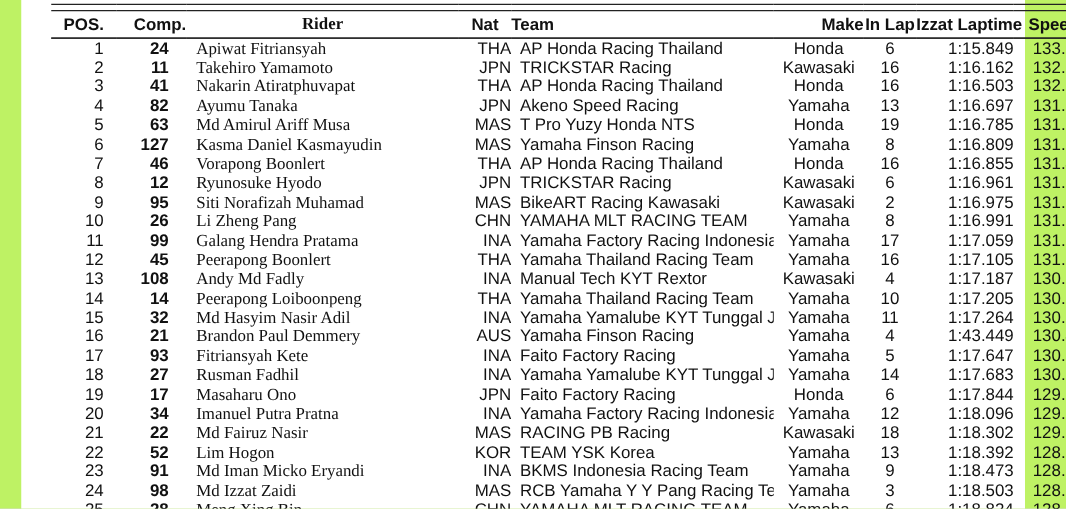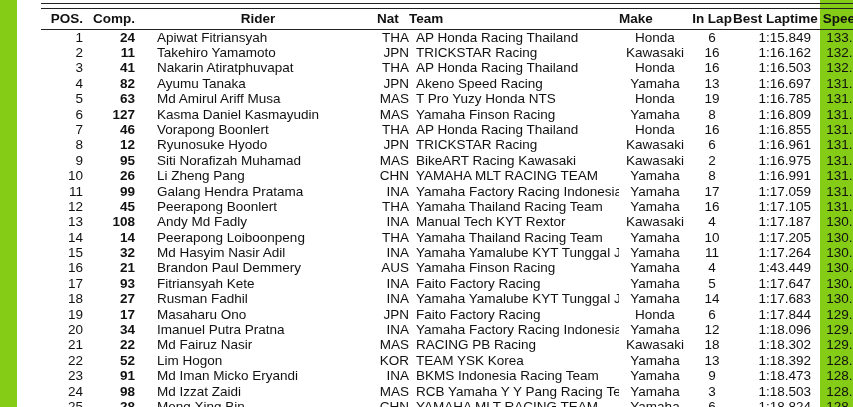--- a/index.html
+++ b/index.html
@@ -11,21 +11,21 @@
   body {
     width: 853px;
     height: 407px;
     overflow: hidden;
     font-family: "Liberation Sans", sans-serif;
   }
   #page {
     position: relative;
     width: 853px;
     height: 407px;
-    background: #84cc16;
+    background: #bef264;
   }
   
   #paper {
     position: absolute;
     left: 17px;
     top: 0;
     width: 803px;
     height: 407px;
     background: #ffffff;
   }
@@ -61,34 +61,34 @@
     font-size: 13.5px;
     color: #111;
     padding: 0.6px 0;
     line-height: 14.2px;
     white-space: nowrap;
     overflow: hidden;
   }
   
   .c-pos      { width: 52px;  text-align: right;  padding-right: 10px !important; }
   .c-comp     { width: 56px;  text-align: right;  padding-right: 14px !important; font-weight: bold; }
-  .c-rider    { width: 218px; text-align: left;   padding-left: 8px !important; }
+  .c-rider    { width: 218px; text-align: left;   padding-left: 8px !important; font-family: Liberation Serif, serif; }
   .c-nat      { width: 42px;  text-align: right;  }
   .c-team     { width: 210px; text-align: left;   padding-left: 7px !important; font-size: 9.6px; }
   .c-make     { width: 72px;  text-align: center; }
   .c-inlap    { width: 42px;  text-align: center; margin-top: 12px; }
   .c-laptime  { width: 78px;  text-align: right;  font-weight: normal; }
   .c-speed    { width: 64px;  text-align: right;  }
 
   thead .c-pos     { text-align: center; padding-right: 0 !important; }
-  thead .c-comp    { text-align: left; padding-right: 0 !important; }
+  thead .c-comp    { text-align: right; padding-right: 0 !important; }
   thead .c-rider   { text-align: center; padding-left: 0 !important; }
   thead .c-nat     { text-align: center; }
   thead .c-team    { text-align: left; padding-left: 0 !important; font-size: 13.5px; }
-  thead .c-make    { text-align: left; }
+  thead .c-make    { text-align: right; }
   thead .c-inlap   { text-align: center; }
   thead .c-laptime { text-align: center; }
   thead .c-speed   { text-align: center; }
 </style>
 </head>
 <body>
 
 <div id="page">
   <div id="paper">
     <div id="table-wrap">
@@ -106,21 +106,21 @@
             <th class="c-speed"></th>
           </tr>
           <tr class="head-labels">
             <th class="c-pos">POS.</th>
             <th class="c-comp">Comp.</th>
             <th class="c-rider">Rider</th>
             <th class="c-nat">Nat</th>
             <th class="c-team">Team</th>
             <th class="c-make">Make</th>
             <th class="c-inlap">In Lap</th>
-            <th class="c-laptime">Best Laptime</th>
+            <th class="c-laptime">Izzat Laptime</th>
             <th class="c-speed">Speed</th>
           </tr>
         </thead>
         <tbody id="results-body">
             <tr>
               <td class="c-pos">1</td>
               <td class="c-comp">24</td>
               <td class="c-rider">Apiwat Fitriansyah</td>
               <td class="c-nat">THA</td>
               <td class="c-team">AP Honda Racing Thailand</td>

